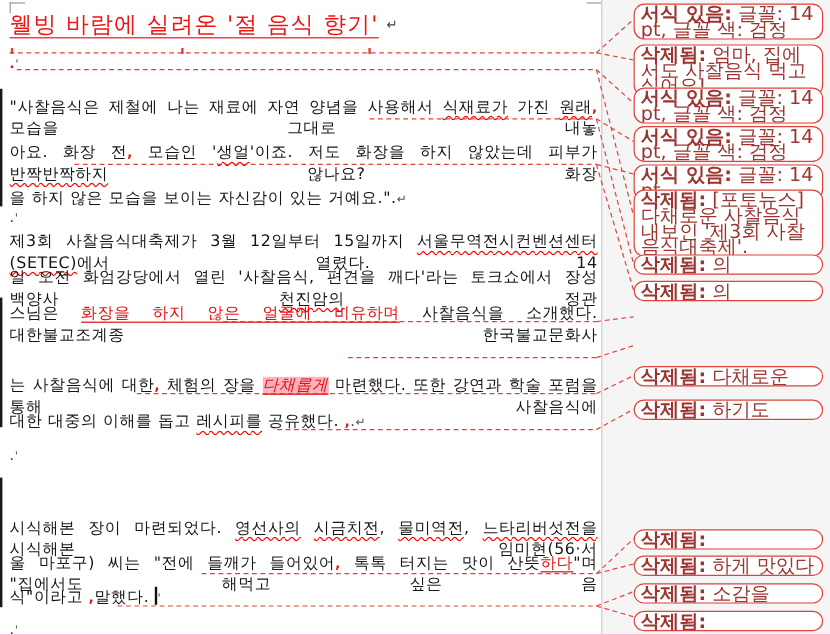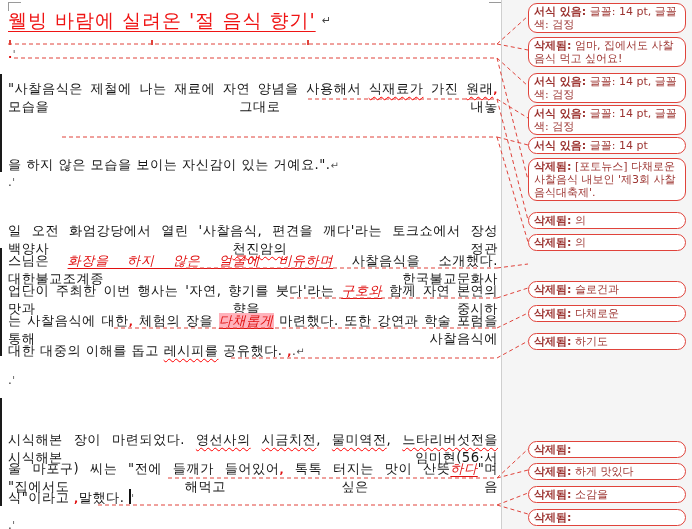--- a/index.html
+++ b/index.html
@@ -12,60 +12,61 @@
   
   .title{position:absolute;left:8px;top:8px;width:480px;margin:0;
         font-size:19px;font-weight:400;color:#ef1414;letter-spacing:1px;
         text-decoration:underline;text-decoration-thickness:1px;text-underline-offset:4px;white-space:nowrap;}
   .title-mark{position:absolute;left:322px;top:14px;font-size:11px;color:#444;}
   
   .line{position:absolute;left:8px;width:490px;height:18px;font-size:13.2px;
         color:#151515;white-space:nowrap;letter-spacing:.5px;}
   .line.j{white-space:normal;text-align:justify;text-align-last:justify;word-break:keep-all;}
   .sw{text-decoration:underline wavy #f00 1px;text-decoration-skip-ink:none;text-underline-offset:3px;}
-  .si{color:#e01010;text-decoration:underline #e01010 1px;text-underline-offset:3px;font-style:italic;}
+  .si{color:#e01010;text-decoration:underline #e01010 1px;text-underline-offset:3px;}
   .sh{color:#e01010;background:#ffb3bc;text-decoration:underline #e01010 1px;text-underline-offset:3px;font-style:italic;}
   .sa{color:#e01010;font-weight:700;font-size:11px;}
   .sm{color:#555;font-size:10px;}
   .sp2{color:#333;font-size:12px;}
   .ss{display:inline-block;width:9px;height:12px;border-bottom:1.5px solid #e01010;}
   .sc{display:inline-block;width:2px;height:15px;background:#111;vertical-align:-2px;}
   
   .cbar{position:absolute;left:0;width:2px;background:#1a1a1a;}
   
   .corner{position:absolute;width:12px;height:8px;}
   .corner.tl{left:8px;top:2px;border-left:1px solid #9a9a9a;border-top:1px solid #9a9a9a;}
   .corner.tr{left:489px;top:2px;border-right:1px solid #9a9a9a;border-top:1px solid #9a9a9a;}
   
   .balloon{position:absolute;left:528px;width:146px;background:#fff;
         border:1.4px solid #e0433b;border-radius:9px;padding:1px 5px;
-        font-size:11px;line-height:13px;color:#9c3431;overflow:hidden;}
+        font-size:16px;line-height:13px;color:#9c3431;overflow:hidden;}
   .blabel{font-weight:700;}
   
   .connectors{position:absolute;left:0;top:0;width:692px;height:529px;pointer-events:none;}
 </style>
 </head>
 <body>
 
 <div class="page">
 
   <div class="doc">
     <div class="corner tl"></div>
     <div class="corner tr"></div>
 
     <h1 class="title">웰빙 바람에 실려온 '절 음식 향기'</h1>
     <span class="title-mark">↵</span>
 
     <div class="line" style="top:46px"><span class="sa">.</span><span class="sm">'</span></div>
     <div class="line j" style="top:80px"><span>"사찰음식은 제철에 나는 재료에 자연 양념을 사용해서 </span><span class="sw">식재료가</span><span> 가진 </span><span class="sw">원래</span><span class="sa">,</span><span> 모습을 그대로 내놓</span></div>
+    <div class="line j" style="top:118px"><span>아요. 화장 전</span><span class="sa">,</span><span> 모습인 '</span><span class="sw">생얼</span><span>'이죠. 저도 화장을 하지 않았는데 피부가 </span><span class="sw">반짝반짝하지</span><span> 않나요? 화장</span></div>
     <div class="line" style="top:156px"><span>을 하지 않은 모습을 보이는 자신감이 있는 거예요.".</span><span class="sm">↵</span></div>
     <div class="line" style="top:174px"><span class="sp2">.</span><span class="sm">'</span></div>
+    <div class="line j" style="top:192px"><span>제3회 사찰음식대축제가 3월 12일부터 15일까지 </span><span class="sw">서울무역전시컨벤션센터(SETEC)</span><span>에서 열렸다. 14</span></div>
     <div class="line j" style="top:222px"><span>일 오전 화엄강당에서 열린 '사찰음식, 편견을 깨다'라는 토크쇼에서 장성 백양사 </span><span class="sw">천진암의</span><span> 정관</span></div>
     <div class="line j" style="top:252px"><span>스님은 </span><span class="si">화장을 하지 않은 얼굴에 비유하며</span><span> 사찰음식을 소개했다. 대한불교조계종 한국불교문화사</span></div>
-    <div class="line j" style="top:282px"><span>업단이 주최한 이번 행사는 '자연, 향기를 붓다'라는 </span><span class="si">구호와</span><span> 함께 자연 본연의 맛과 향을 중시하</span></div>
     <div class="line j" style="top:312px"><span>는 사찰음식에 대한</span><span class="sa">,</span><span> 체험의 장을 </span><span class="sh">다채롭게</span><span> 마련했다. 또한 강연과 학술 포럼을 통해 사찰음식에</span></div>
     <div class="line" style="top:342px"><span>대한 대중의 이해를 돕고 </span><span class="sw">레시피를</span><span> 공유했다. </span><span class="sa">,</span><span class="sp2">.</span><span class="sm">↵</span></div>
     <div class="line" style="top:372px"><span class="sp2">.</span><span class="sm">'</span></div>
     <div class="line j" style="top:431px"><span>시식해본 장이 마련되었다. </span><span class="sw">영선사의</span><span> </span><span class="sw">시금치전</span><span>, </span><span class="sw">물미역전</span><span>, </span><span class="sw">느타리버섯전을</span><span> 시식해본 임미현(56·서</span></div>
     <div class="line j" style="top:460px"><span>울 마포구) 씨는 "전에 들깨가 들어있어</span><span class="sa">,</span><span> 톡톡 터지는 맛이 산뜻</span><span class="si">하다</span><span>"며 "집에서도 해먹고 싶은 음</span></div>
     <div class="line" style="top:489px"><span>식"이라고 </span><span class="sa">,</span><span>말했다. </span><span class="sc"></span><span class="sm">'</span></div>
     <div class="line" style="top:517px"><span class="sp2">.</span><span class="sm">'</span></div>
 
     <div class="cbar" style="top:74px;height:98px"></div>
     <div class="cbar" style="top:248px;height:108px"></div>
@@ -111,21 +112,20 @@
   </svg>
 
   <div class="balloon" style="top:3px"><span class="blabel">서식 있음:</span> <span>글꼴: 14 pt, 글꼴 색: 검정</span></div>
   <div class="balloon" style="top:37px"><span class="blabel">삭제됨:</span> <span>엄마, 집에서도 사찰음식 먹고 싶어요!</span></div>
   <div class="balloon" style="top:73px"><span class="blabel">서식 있음:</span> <span>글꼴: 14 pt, 글꼴 색: 검정</span></div>
   <div class="balloon" style="top:105px"><span class="blabel">서식 있음:</span> <span>글꼴: 14 pt, 글꼴 색: 검정</span></div>
   <div class="balloon" style="top:137px"><span class="blabel">서식 있음:</span> <span>글꼴: 14 pt</span></div>
   <div class="balloon" style="top:158px"><span class="blabel">삭제됨:</span> <span>[포토뉴스] 다채로운 사찰음식 내보인 '제3회 사찰음식대축제'.</span></div>
   <div class="balloon" style="top:212px"><span class="blabel">삭제됨:</span> <span>의</span></div>
   <div class="balloon" style="top:234px"><span class="blabel">삭제됨:</span> <span>의</span></div>
-  <div class="balloon" style="top:281px"><span class="blabel">삭제됨:</span> <span>슬로건과</span></div>
   <div class="balloon" style="top:305px"><span class="blabel">삭제됨:</span> <span>다채로운</span></div>
   <div class="balloon" style="top:333px"><span class="blabel">삭제됨:</span> <span>하기도</span></div>
   <div class="balloon" style="top:441px"><span class="blabel">삭제됨:</span> <span></span></div>
   <div class="balloon" style="top:463px"><span class="blabel">삭제됨:</span> <span>하게 맛있다</span></div>
   <div class="balloon" style="top:486px"><span class="blabel">삭제됨:</span> <span>소감을</span></div>
   <div class="balloon" style="top:509px"><span class="blabel">삭제됨:</span> <span></span></div>
 
 </div>
 
 </body></html>

